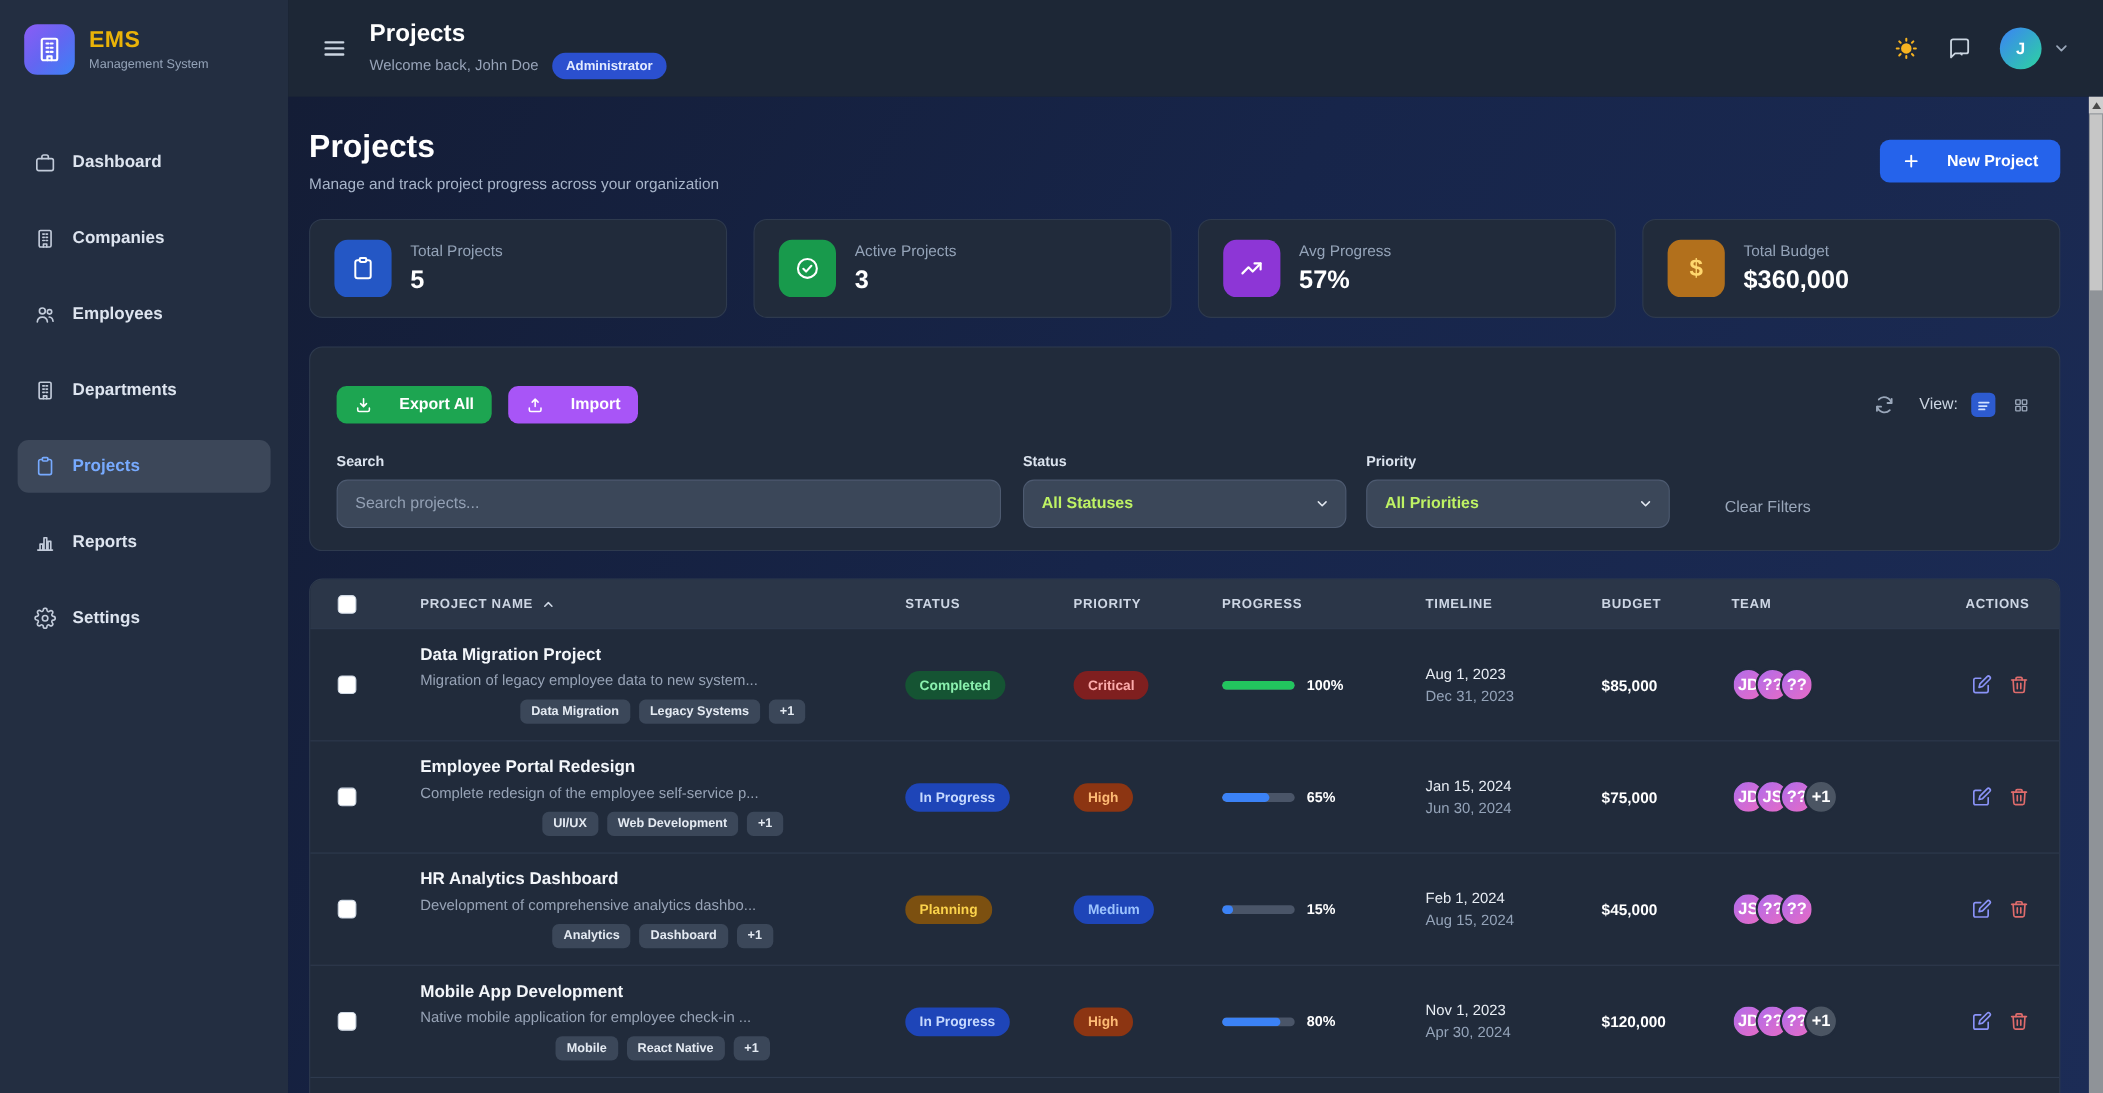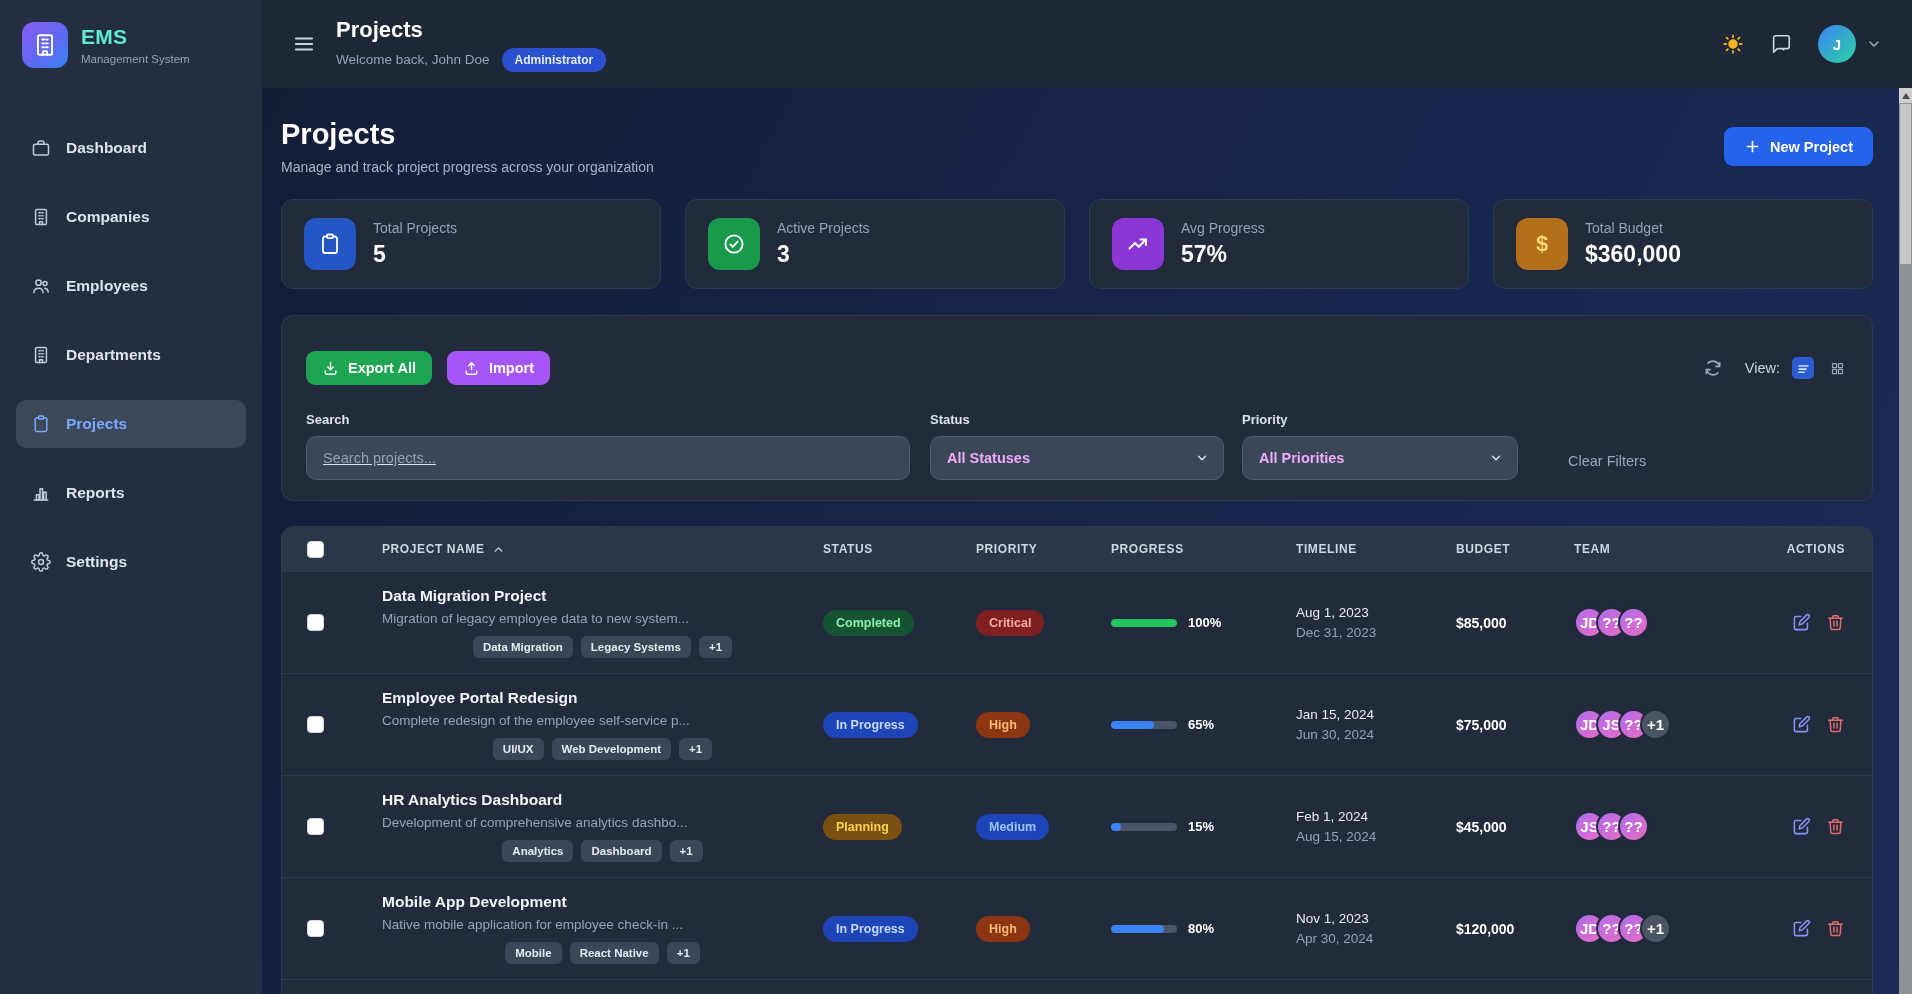--- a/index.html
+++ b/index.html
@@ -4,21 +4,21 @@
 <style>
   * { margin:0; padding:0; box-sizing:border-box; }
   html,body { width:1912px; height:994px; overflow:hidden; }
   body { font-family:"Liberation Sans", sans-serif; background:#131c33; }
   .app { display:flex; width:1912px; height:994px; overflow:hidden; }
 
   
   .sidebar { width:262px; flex:0 0 262px; background:#232e41; padding:18px 16px; display:flex; flex-direction:column; }
   .brand { display:flex; align-items:center; gap:13px; padding:4px 6px 10px; }
   .brand-logo { width:46px; height:46px; border-radius:12px; background:linear-gradient(135deg,#8b5cf6 0%,#6366f1 50%,#3b82f6 100%); display:flex; align-items:center; justify-content:center; color:#fff; }
-  .brand-name { font-size:21px; font-weight:bold; color:#5eead4; letter-spacing:.3px; }
+  .brand-name { font-size:21px; font-weight:bold; color:#eab308; letter-spacing:.3px; }
   .brand-tag { font-size:11.5px; color:#94a3b8; margin-top:4px; }
   .nav { margin-top:46px; display:flex; flex-direction:column; gap:21px; }
   .nav-item { height:48px; display:flex; align-items:center; gap:15px; padding:0 15px; border-radius:10px; color:#dde4ef; font-size:15.5px; font-weight:bold; cursor:pointer; }
   .nav-item .ic { width:20px; height:20px; color:#c2cbda; display:flex; }
   .nav-item.active { background:#3c4759; color:#77aaff; }
   .nav-item.active .ic { color:#77aaff; }
   .ic svg { width:100%; height:100%; }
 
   
   .main { flex:1; display:flex; flex-direction:column; position:relative; min-width:0; }
@@ -37,21 +37,21 @@
   .avatar-wrap { display:flex; align-items:center; gap:10px; cursor:pointer; }
   .avatar { width:38px; height:38px; border-radius:50%; background:linear-gradient(135deg,#3b82f6,#2dd4a0); color:#fff; font-size:15px; font-weight:bold; display:flex; align-items:center; justify-content:center; }
   .chev { width:16px; height:16px; color:#9aa7ba; }
 
   
   .content { flex:1; background:linear-gradient(118deg,#141d36 0%,#17254a 45%,#1c2c56 100%); padding:0 39px 0 19px; overflow:hidden; position:relative; }
 
   .page-head { margin-top:30px; display:flex; align-items:center; justify-content:space-between; }
   .page-title { font-size:29px; font-weight:bold; color:#ffffff; }
   .page-sub { font-size:14px; color:#a7b4c9; margin-top:8px; }
-  .btn { border:none; cursor:pointer; font-family:inherit; display:inline-flex; align-items:center; gap:9px; color:#fff; font-weight:bold; }
+  .btn { border:none; cursor:pointer; font-family:inherit; display:inline-flex; align-items:center; gap:24px; color:#fff; font-weight:bold; }
   .btn .ic { width:17px; height:17px; }
   .btn-primary { background:#2563eb; font-size:14.5px; padding:0 20px; height:39px; border-radius:9px; }
 
   
   .stats { margin-top:24px; display:grid; grid-template-columns:repeat(4,1fr); gap:24px; }
   .stat-card { background:#212b3b; border:1px solid #2e3a4e; border-radius:12px; height:90px; display:flex; align-items:center; gap:17px; padding:0 22px; }
   .stat-icon { width:52px; height:52px; border-radius:12px; color:#fff; display:flex; align-items:center; justify-content:center; flex:0 0 auto; }
   .stat-icon .ic { width:24px; height:24px; }
   .stat-icon .dollar { font-size:22px; font-weight:bold; color:#ffd76e; }
   .stat-label { font-size:14px; color:#94a3b8; }
@@ -64,24 +64,24 @@
   .btn-import { background:#a855f7; font-size:14.5px; height:34px; padding:0 16px; border-radius:9px; margin-left:15px; }
   .fc-right { margin-left:auto; display:flex; align-items:center; gap:12px; }
   .refresh { width:20px; height:20px; color:#9aa7ba; cursor:pointer; margin-right:10px; }
   .view-label { font-size:14.5px; color:#cbd5e1; }
   .view-btn { width:22px; height:22px; border-radius:5px; display:flex; align-items:center; justify-content:center; cursor:pointer; color:#9aa7ba; }
   .view-btn .ic { width:15px; height:15px; }
   .view-btn.active { background:#2d5bd0; color:#cfe0ff; }
   .fc-row2 { margin-top:27px; display:flex; align-items:flex-end; }
   .field { display:flex; flex-direction:column; }
   .field-label { font-size:13px; font-weight:bold; color:#dbe3ee; margin-bottom:9px; }
-  .tinput { height:44px; background:#3b4759; border:1px solid #4d5a70; border-radius:10px; padding:0 16px; font-size:14.5px; color:#dbe3ee; font-family:inherit; outline:none; width:100%;text-decoration:underline; }
+  .tinput { height:44px; background:#3b4759; border:1px solid #4d5a70; border-radius:10px; padding:0 16px; font-size:14.5px; color:#dbe3ee; font-family:inherit; outline:none; width:100%; }
   .tinput::placeholder { color:#93a0b4; }
   .select { height:44px; background:#3b4759; border:1px solid #4d5a70; border-radius:10px; padding:0 14px 0 16px; display:flex; align-items:center; justify-content:space-between; cursor:pointer; }
-  .select span { font-size:14.5px; font-weight:bold; color:#f0abfc; }
+  .select span { font-size:14.5px; font-weight:bold; color:#bef264; }
   .select .ic { width:14px; height:14px; color:#e2e8f0; }
   .f-search { width:604px; }
   .f-status { width:294px; margin-left:20px; }
   .f-priority { width:276px; margin-left:18px; }
   .clear-filters { margin-left:50px; align-self:center; margin-top:30px; background:none; border:none; color:#9aa7ba; font-size:14.5px; font-family:inherit; cursor:pointer; }
 
   
   .table-card { margin-top:25px; background:#212b3b; border:1px solid #2e3a4e; border-radius:12px 12px 0 0; overflow:hidden; height:531px; }
   .trow { display:grid; grid-template-columns:100px 441px 153px 135px 185px 160px 118px 212px 1fr; align-items:center; }
   .thead { background:#2b3648; height:44px; }

